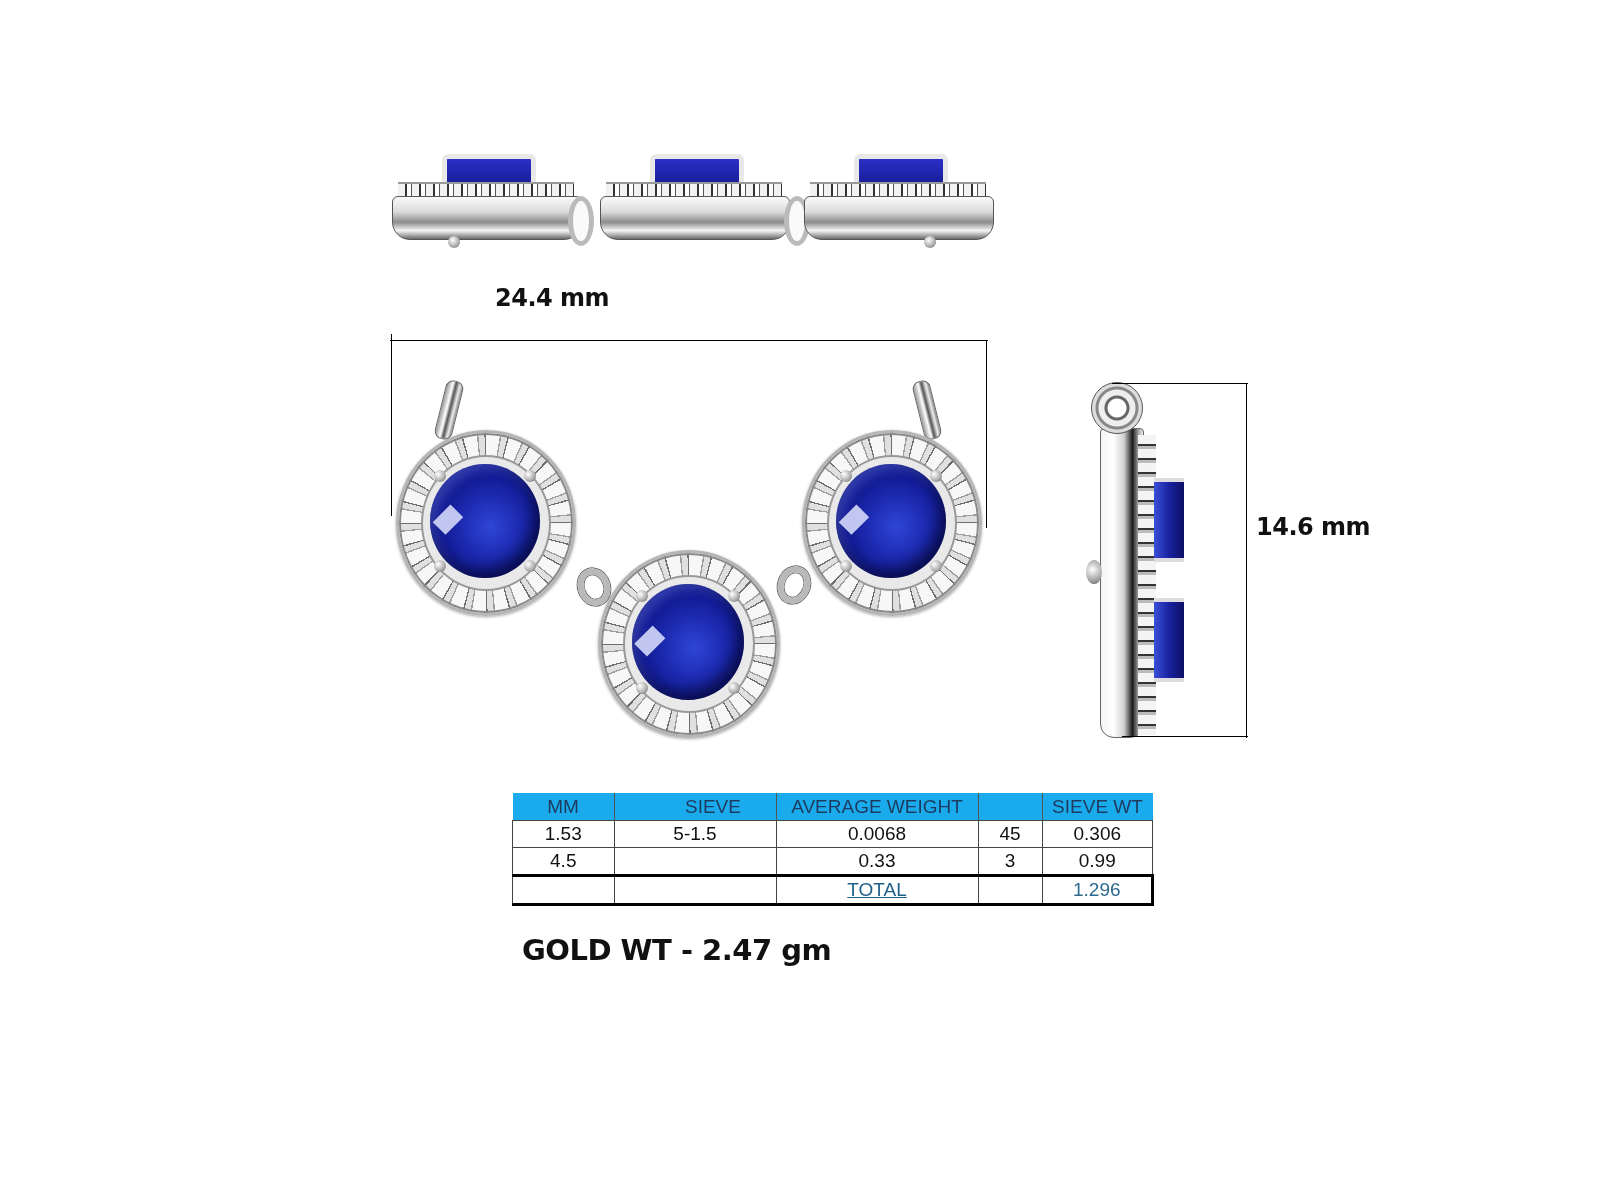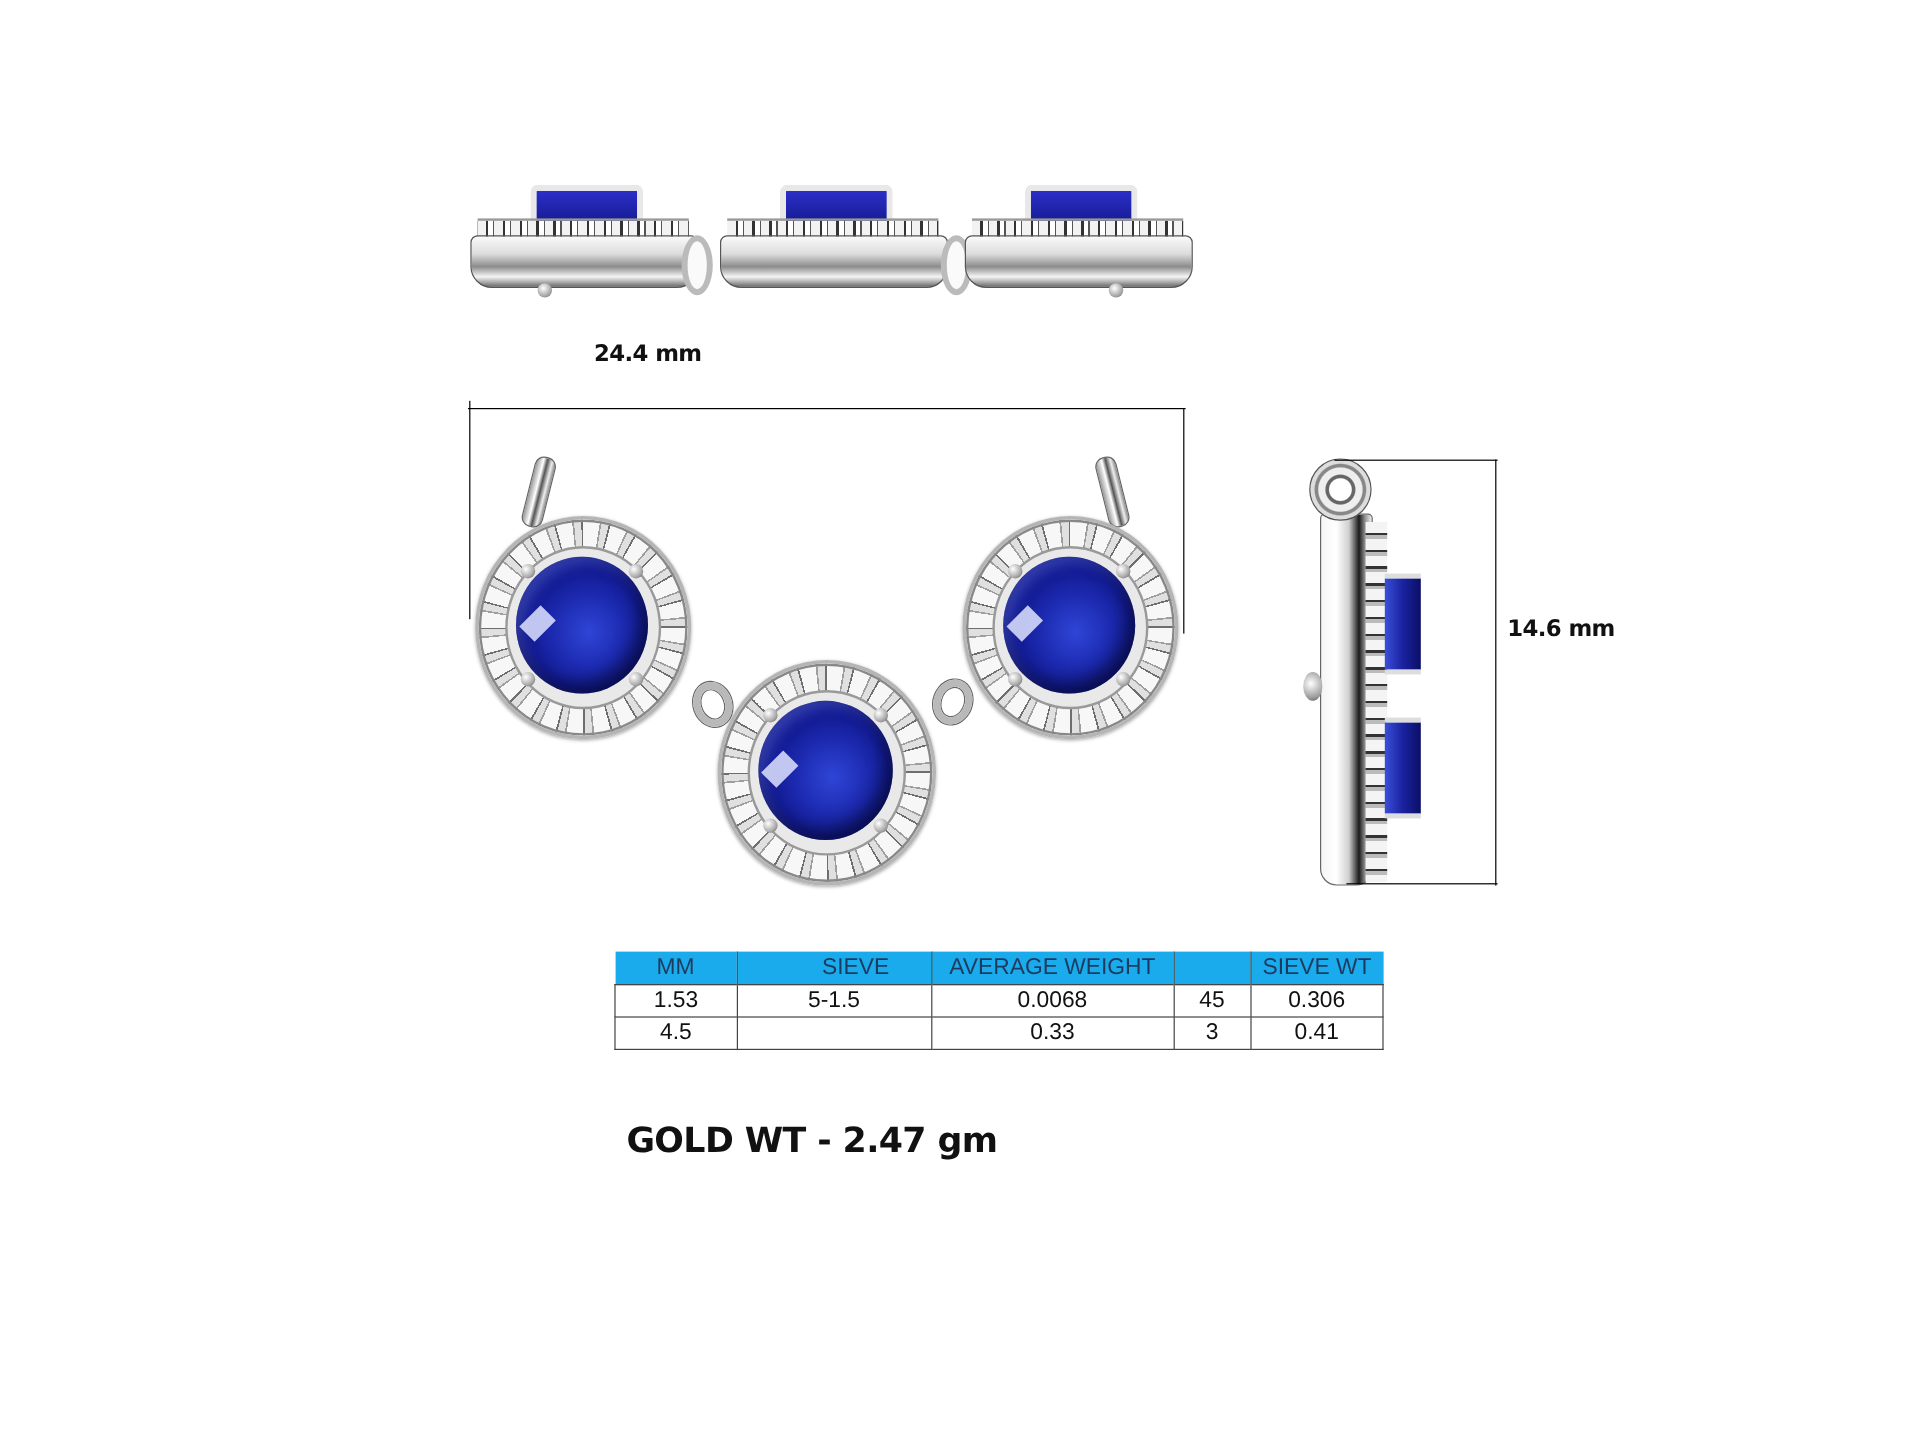--- a/index.html
+++ b/index.html
@@ -1,18 +1,18 @@
 <!DOCTYPE html>
 <html><head>
 <meta charset="utf-8">
 <style>
   html, body { margin: 0; padding: 0; background: #ffffff; }
   body { width: 1600px; height: 1200px; position: relative; overflow: hidden; font-family: "Liberation Sans", sans-serif; }
   .abs { position: absolute; }
-  .dim-label { font-family: "DejaVu Sans", sans-serif; font-weight: bold; font-size: 19px; color: #111; letter-spacing: -0.5px; }
+  .dim-label { font-family: "DejaVu Sans", sans-serif; font-weight: bold; font-size: 24px; color: #111; letter-spacing: -0.5px; }
   .line { background: #000; position: absolute; }
 
   
   .top-view { left: 392px; top: 148px; width: 600px; height: 105px; }
   .tv-unit { position: absolute; top: 0; width: 190px; height: 100px; }
   .tv-stone { position: absolute; top: 6px; left: 50px; width: 84px; height: 36px; background: linear-gradient(180deg,#2b2fc7 0%,#1a1f9e 60%,#0e1170 100%); border: 5px solid #e8e8e8; border-bottom: none; border-radius: 6px 6px 0 0; }
   .tv-halo { position: absolute; top: 34px; left: 6px; width: 176px; height: 14px; background: repeating-linear-gradient(90deg,#f2f2f2 0 7px,#333 7px 9px,#fff 9px 13px,#555 13px 14px); border-top: 2px solid #999; }
   .tv-base { position: absolute; top: 48px; left: 0; width: 188px; height: 42px; border-radius: 6px 6px 18px 18px; background: linear-gradient(180deg,#fafafa 0%,#dcdcdc 35%,#8c8c8c 60%,#f5f5f5 80%,#6a6a6a 100%); border: 1px solid #555; }
   .tv-peg { position: absolute; top: 88px; width: 12px; height: 12px; border-radius: 50%; background: radial-gradient(circle at 40% 35%,#fff,#9a9a9a 70%,#444); }
   .tv-link { position: absolute; top: 48px; width: 26px; height: 50px; border: 5px solid #bbb; border-radius: 50%; background: #fafafa; box-sizing: border-box; }
@@ -145,18 +145,25 @@
       <td>5-1.5</td>
       <td>0.0068</td>
       <td class="bold">45</td>
       <td>0.306</td>
     </tr>
     <tr>
       <td>4.5</td>
       <td></td>
       <td>0.33</td>
       <td>3</td>
-      <td>0.41</td>
+      <td>0.99</td>
+    </tr>
+    <tr class="total">
+      <td></td>
+      <td></td>
+      <td><span class="link">TOTAL</span></td>
+      <td></td>
+      <td>1.296</td>
     </tr>
   </tbody>
 </table>
 
 <div class="abs gold" style="left:522px; top:933px;">GOLD WT - 2.47 gm</div>
 
 </body></html>

